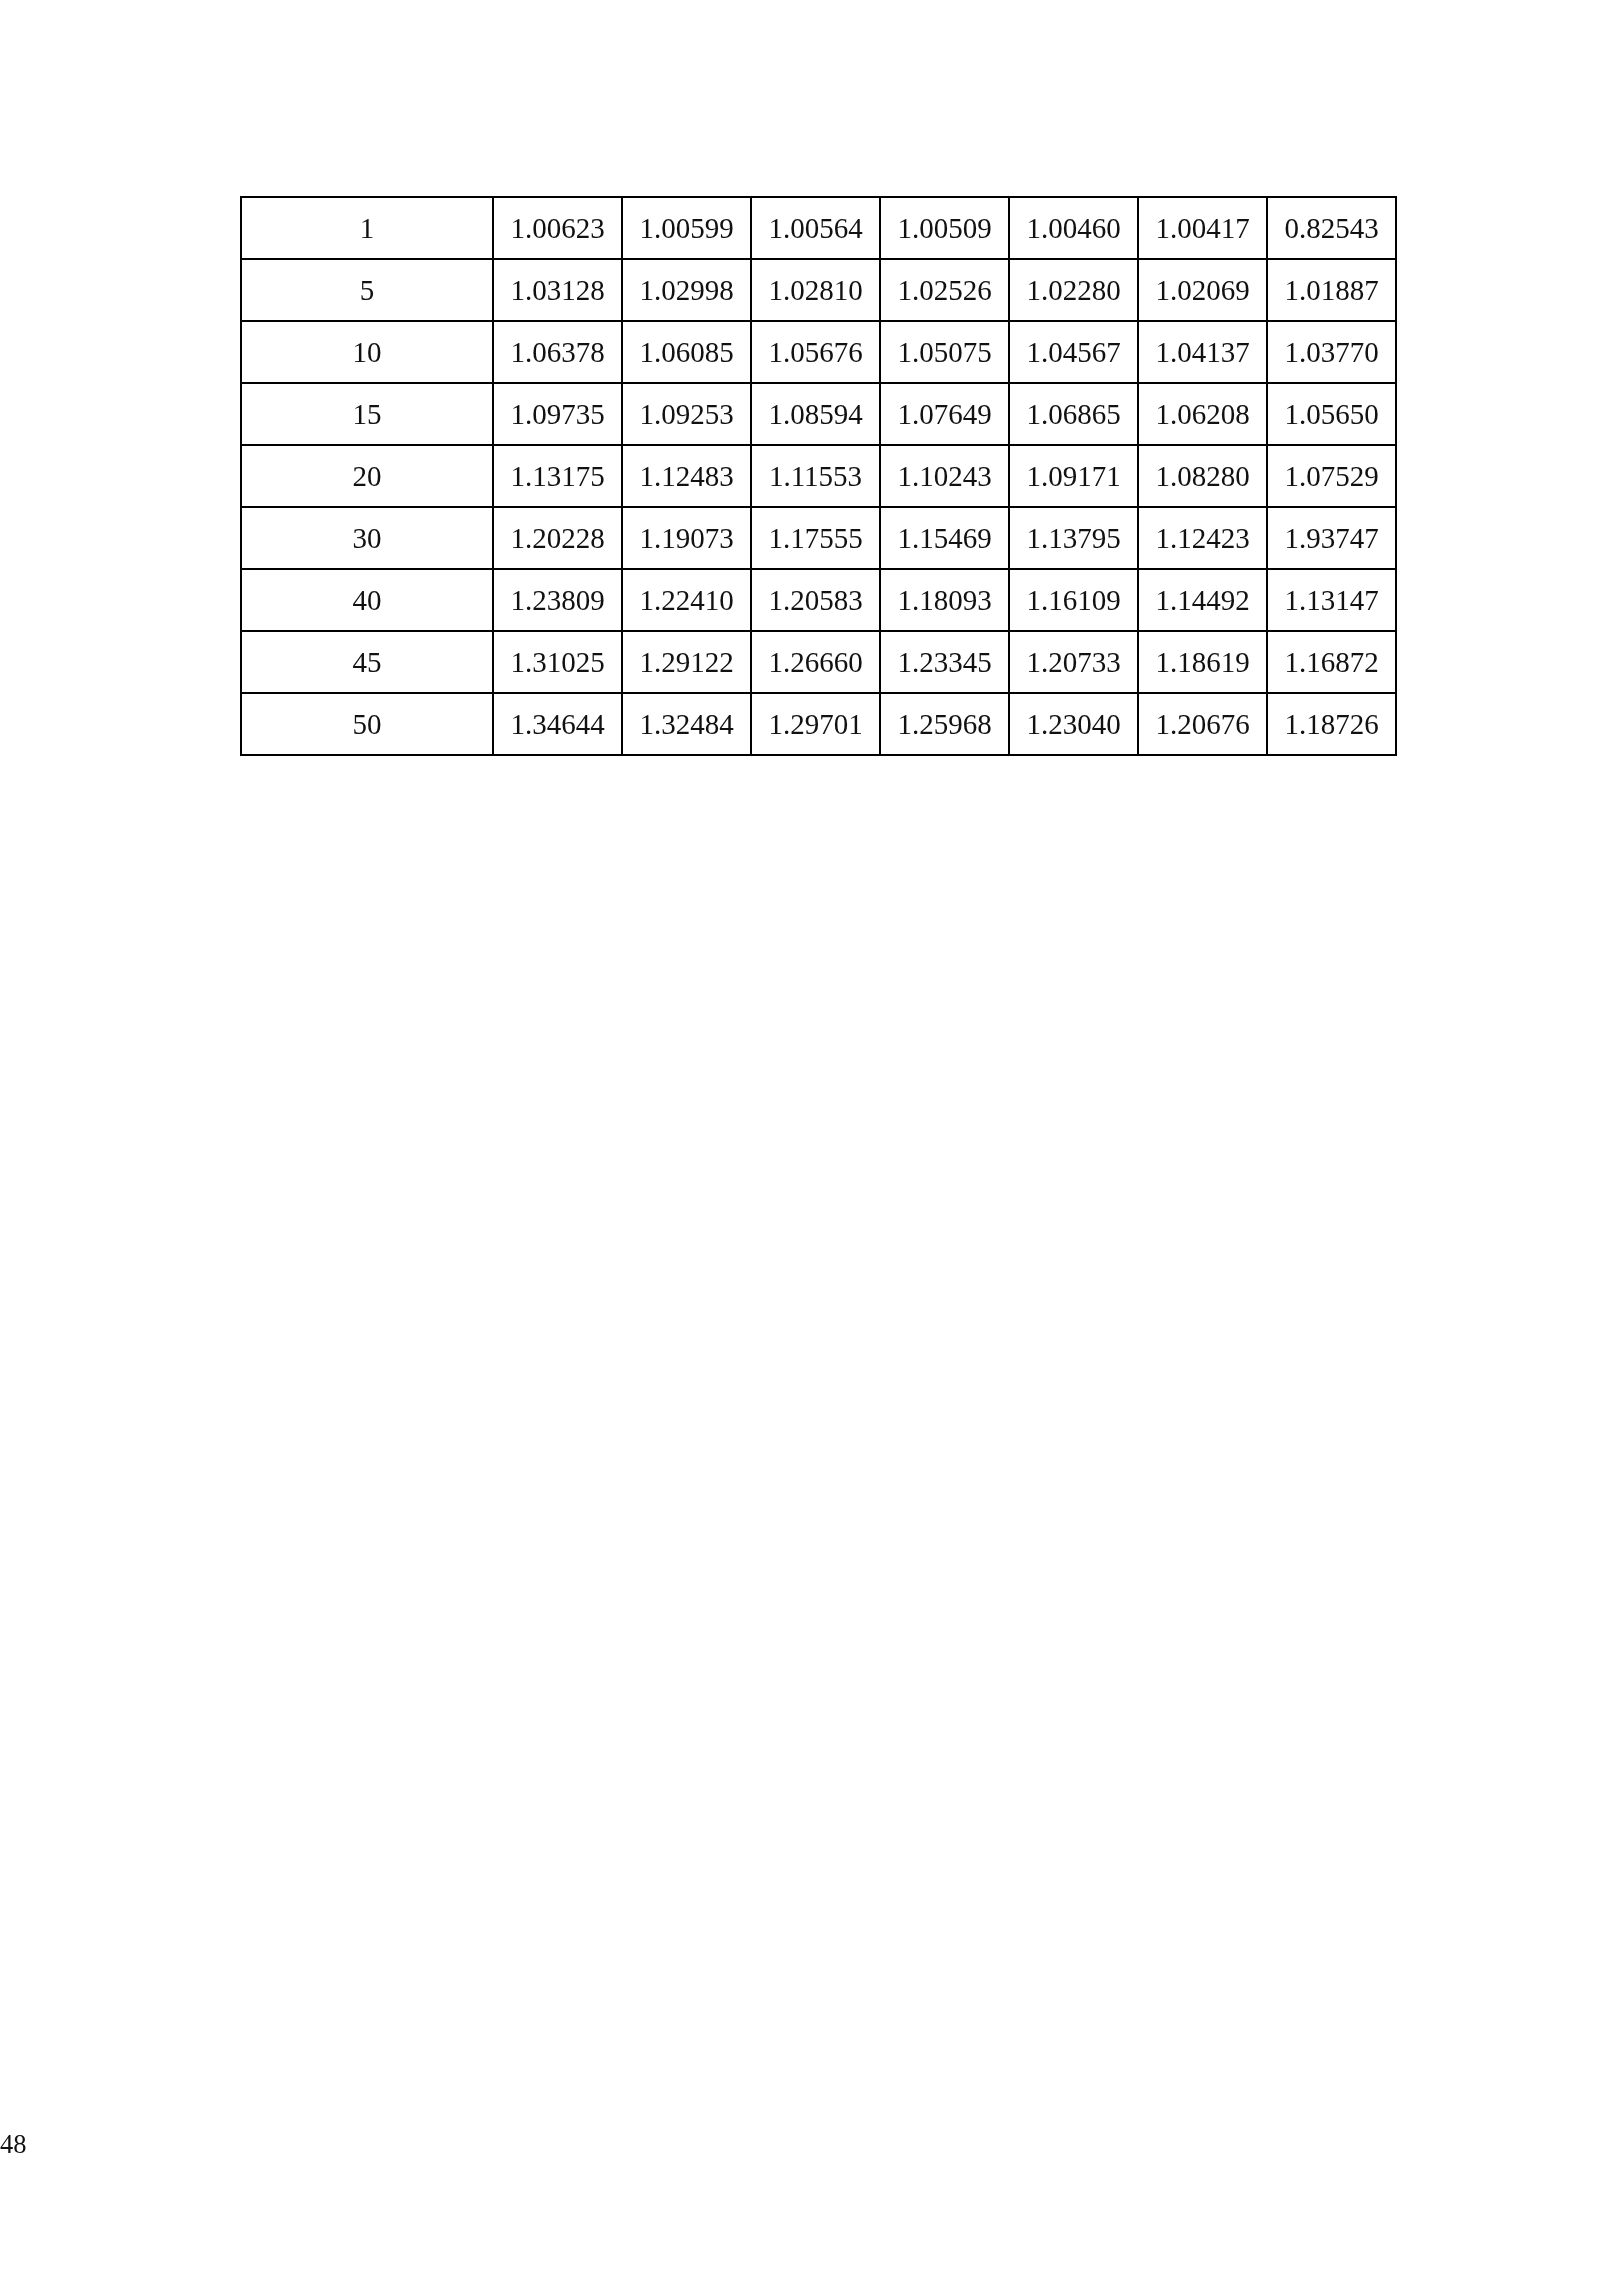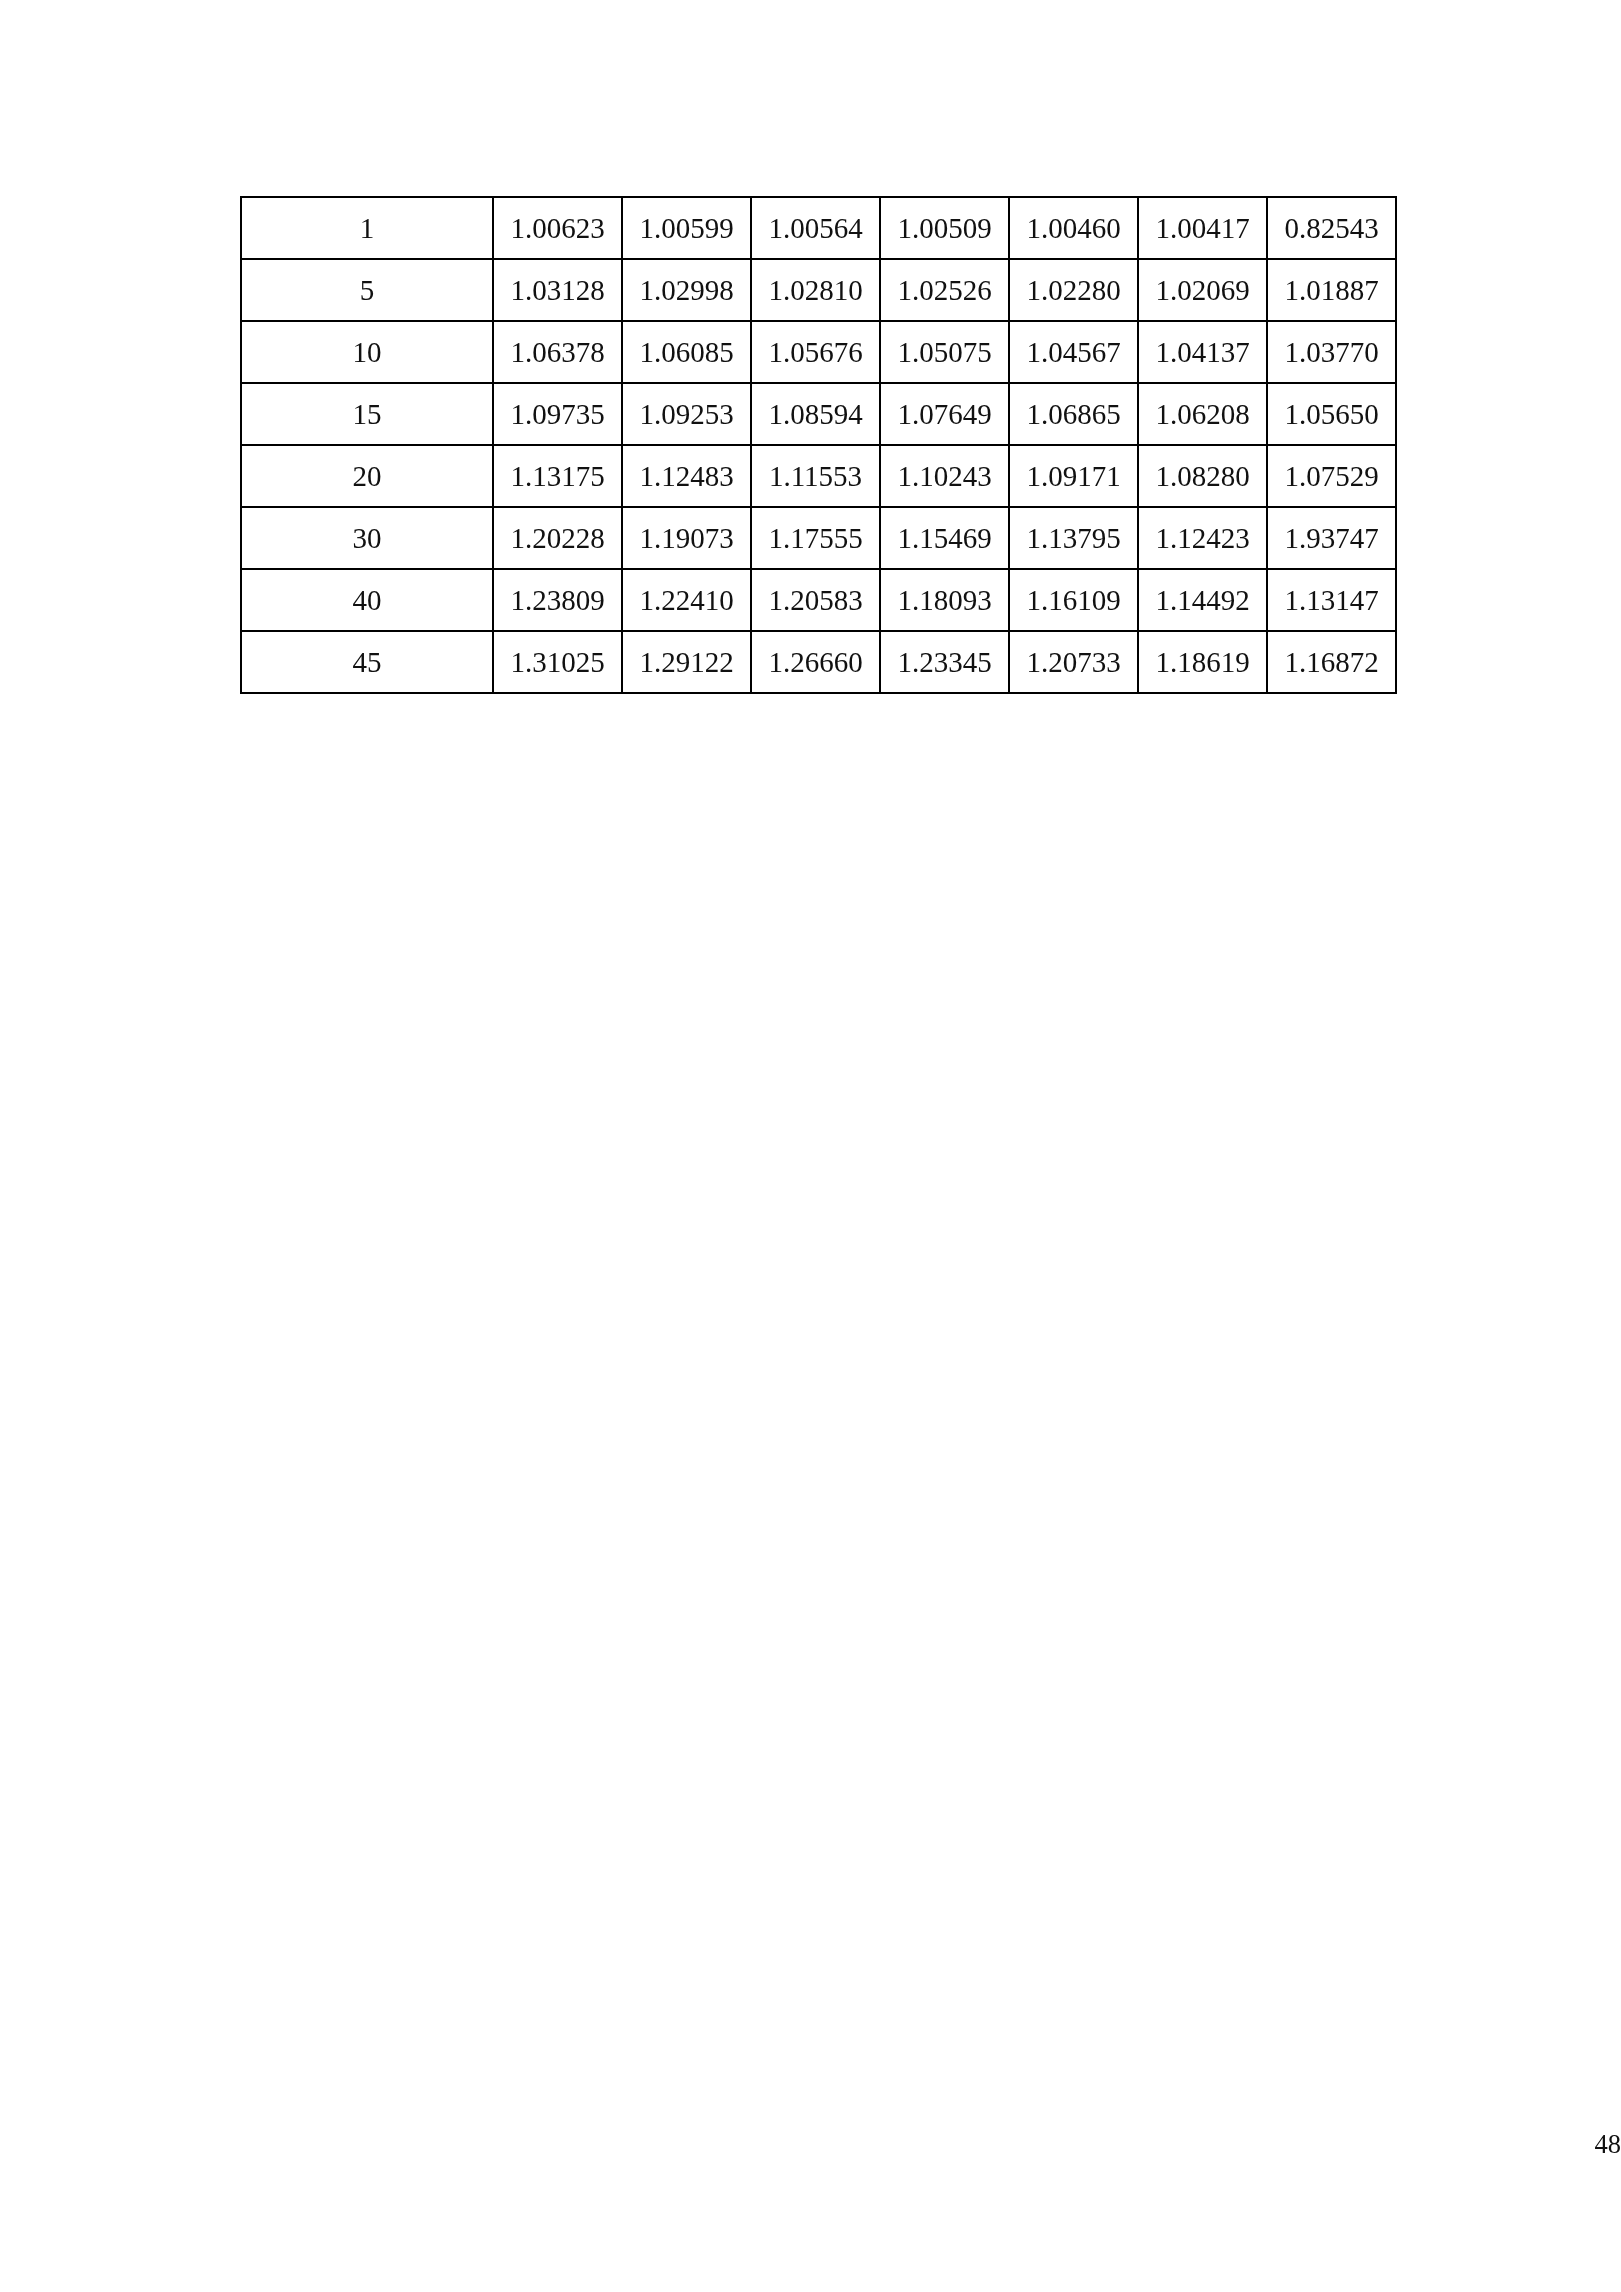--- a/index.html
+++ b/index.html
@@ -40,21 +40,21 @@
     width: 250px;
   }
   table.data-table td.value-cell {
     width: 127px;
   }
   .page-number {
     position: absolute;
     left: 0;
     right: 0;
     top: 2129px;
-    text-align: right;
+    text-align: left;
     font-size: 26.5px;
     color: #111111;
   }
 </style>
 </head>
 <body>
 
 <div class="page">
 
   <table class="data-table">
@@ -132,19 +132,29 @@
         <tr>
           <td class="row-label">45</td>
           <td class="value-cell">1.31025</td>
           <td class="value-cell">1.29122</td>
           <td class="value-cell">1.26660</td>
           <td class="value-cell">1.23345</td>
           <td class="value-cell">1.20733</td>
           <td class="value-cell">1.18619</td>
           <td class="value-cell">1.16872</td>
         </tr>
+        <tr>
+          <td class="row-label">50</td>
+          <td class="value-cell">1.34644</td>
+          <td class="value-cell">1.32484</td>
+          <td class="value-cell">1.29701</td>
+          <td class="value-cell">1.25968</td>
+          <td class="value-cell">1.23040</td>
+          <td class="value-cell">1.20676</td>
+          <td class="value-cell">1.18726</td>
+        </tr>
       </tbody>
   </table>
 
   <div class="page-number">48</div>
 
 </div>
 
 
 </body></html>

